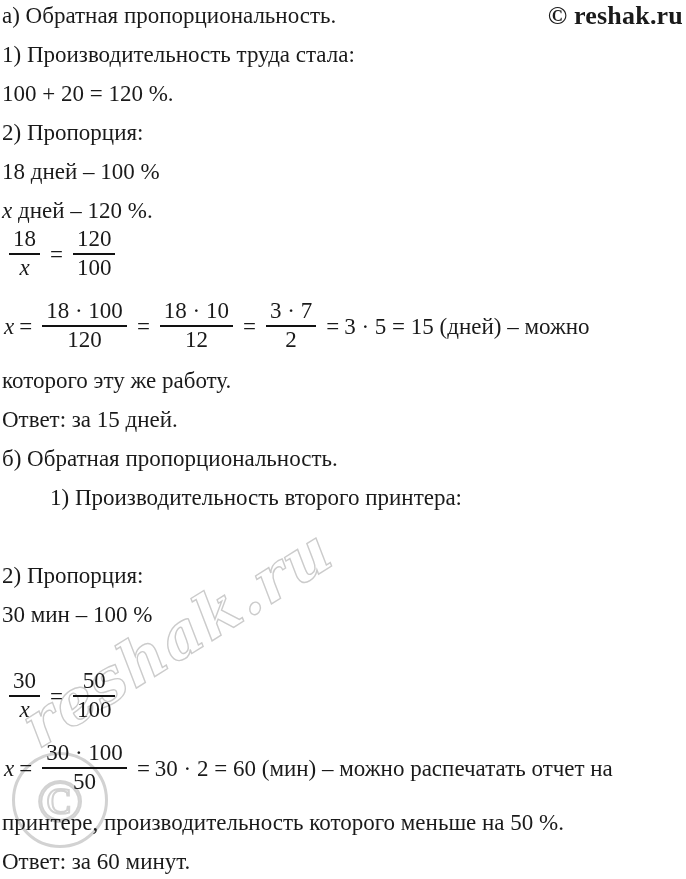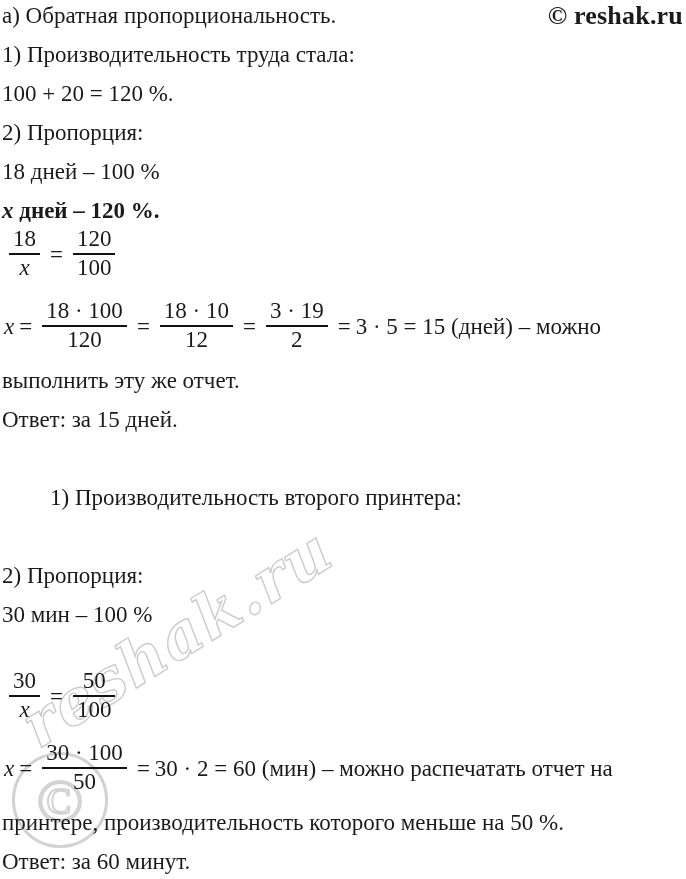--- a/index.html
+++ b/index.html
@@ -138,21 +138,21 @@
   <div class="line" style="top:4px;">а) Обратная пропорциональность.</div>
 
   <div class="line" style="top:43px;">1) Производительность труда стала:</div>
 
   <div class="line" style="top:82px;">100 + 20 = 120 %.</div>
 
   <div class="line" style="top:121px;">2) Пропорция:</div>
 
   <div class="line" style="top:160px;">18 дней – 100 %</div>
 
-  <div class="line" style="top:199px;font-weight:bold;"><span class="ital">x</span><span> дней – 120 %.</span></div>
+  <div class="line" style="top:199px;"><span class="ital">x</span><span> дней – 120 %.</span></div>
 
   <div class="eqline" style="top:228px; left:4px;">
     <span class="frac">
       <span class="num">18</span>
       <span class="den ital">x</span>
     </span>
     <span class="op">=</span>
     <span class="frac">
       <span class="num">120</span>
       <span class="den">100</span>
@@ -166,31 +166,32 @@
       <span class="num">18 · 100</span>
       <span class="den">120</span>
     </span>
     <span class="op">=</span>
     <span class="frac">
       <span class="num">18 · 10</span>
       <span class="den">12</span>
     </span>
     <span class="op">=</span>
     <span class="frac">
-      <span class="num">3 · 19</span>
+      <span class="num">3 · 7</span>
       <span class="den">2</span>
     </span>
     <span class="op">=</span>
     <span>3 · 5 = 15 (дней) – можно</span>
   </div>
 
-  <div class="line" style="top:369px;">выполнить эту же отчет.</div>
+  <div class="line" style="top:369px;">которого эту же работу.</div>
 
   <div class="line" style="top:408px;text-align:center;">Ответ: за 15 дней.</div>
 
+  <div class="line" style="top:447px;">б) Обратная пропорциональность.</div>
 
   <div class="line" style="top:486px;margin-left:48px;">1) Производительность второго принтера:</div>
 
 
   <div class="line" style="top:564px;">2) Пропорция:</div>
 
   <div class="line" style="top:603px;">30 мин – 100 %</div>
 
 
   <div class="eqline" style="top:670px; left:4px;">

